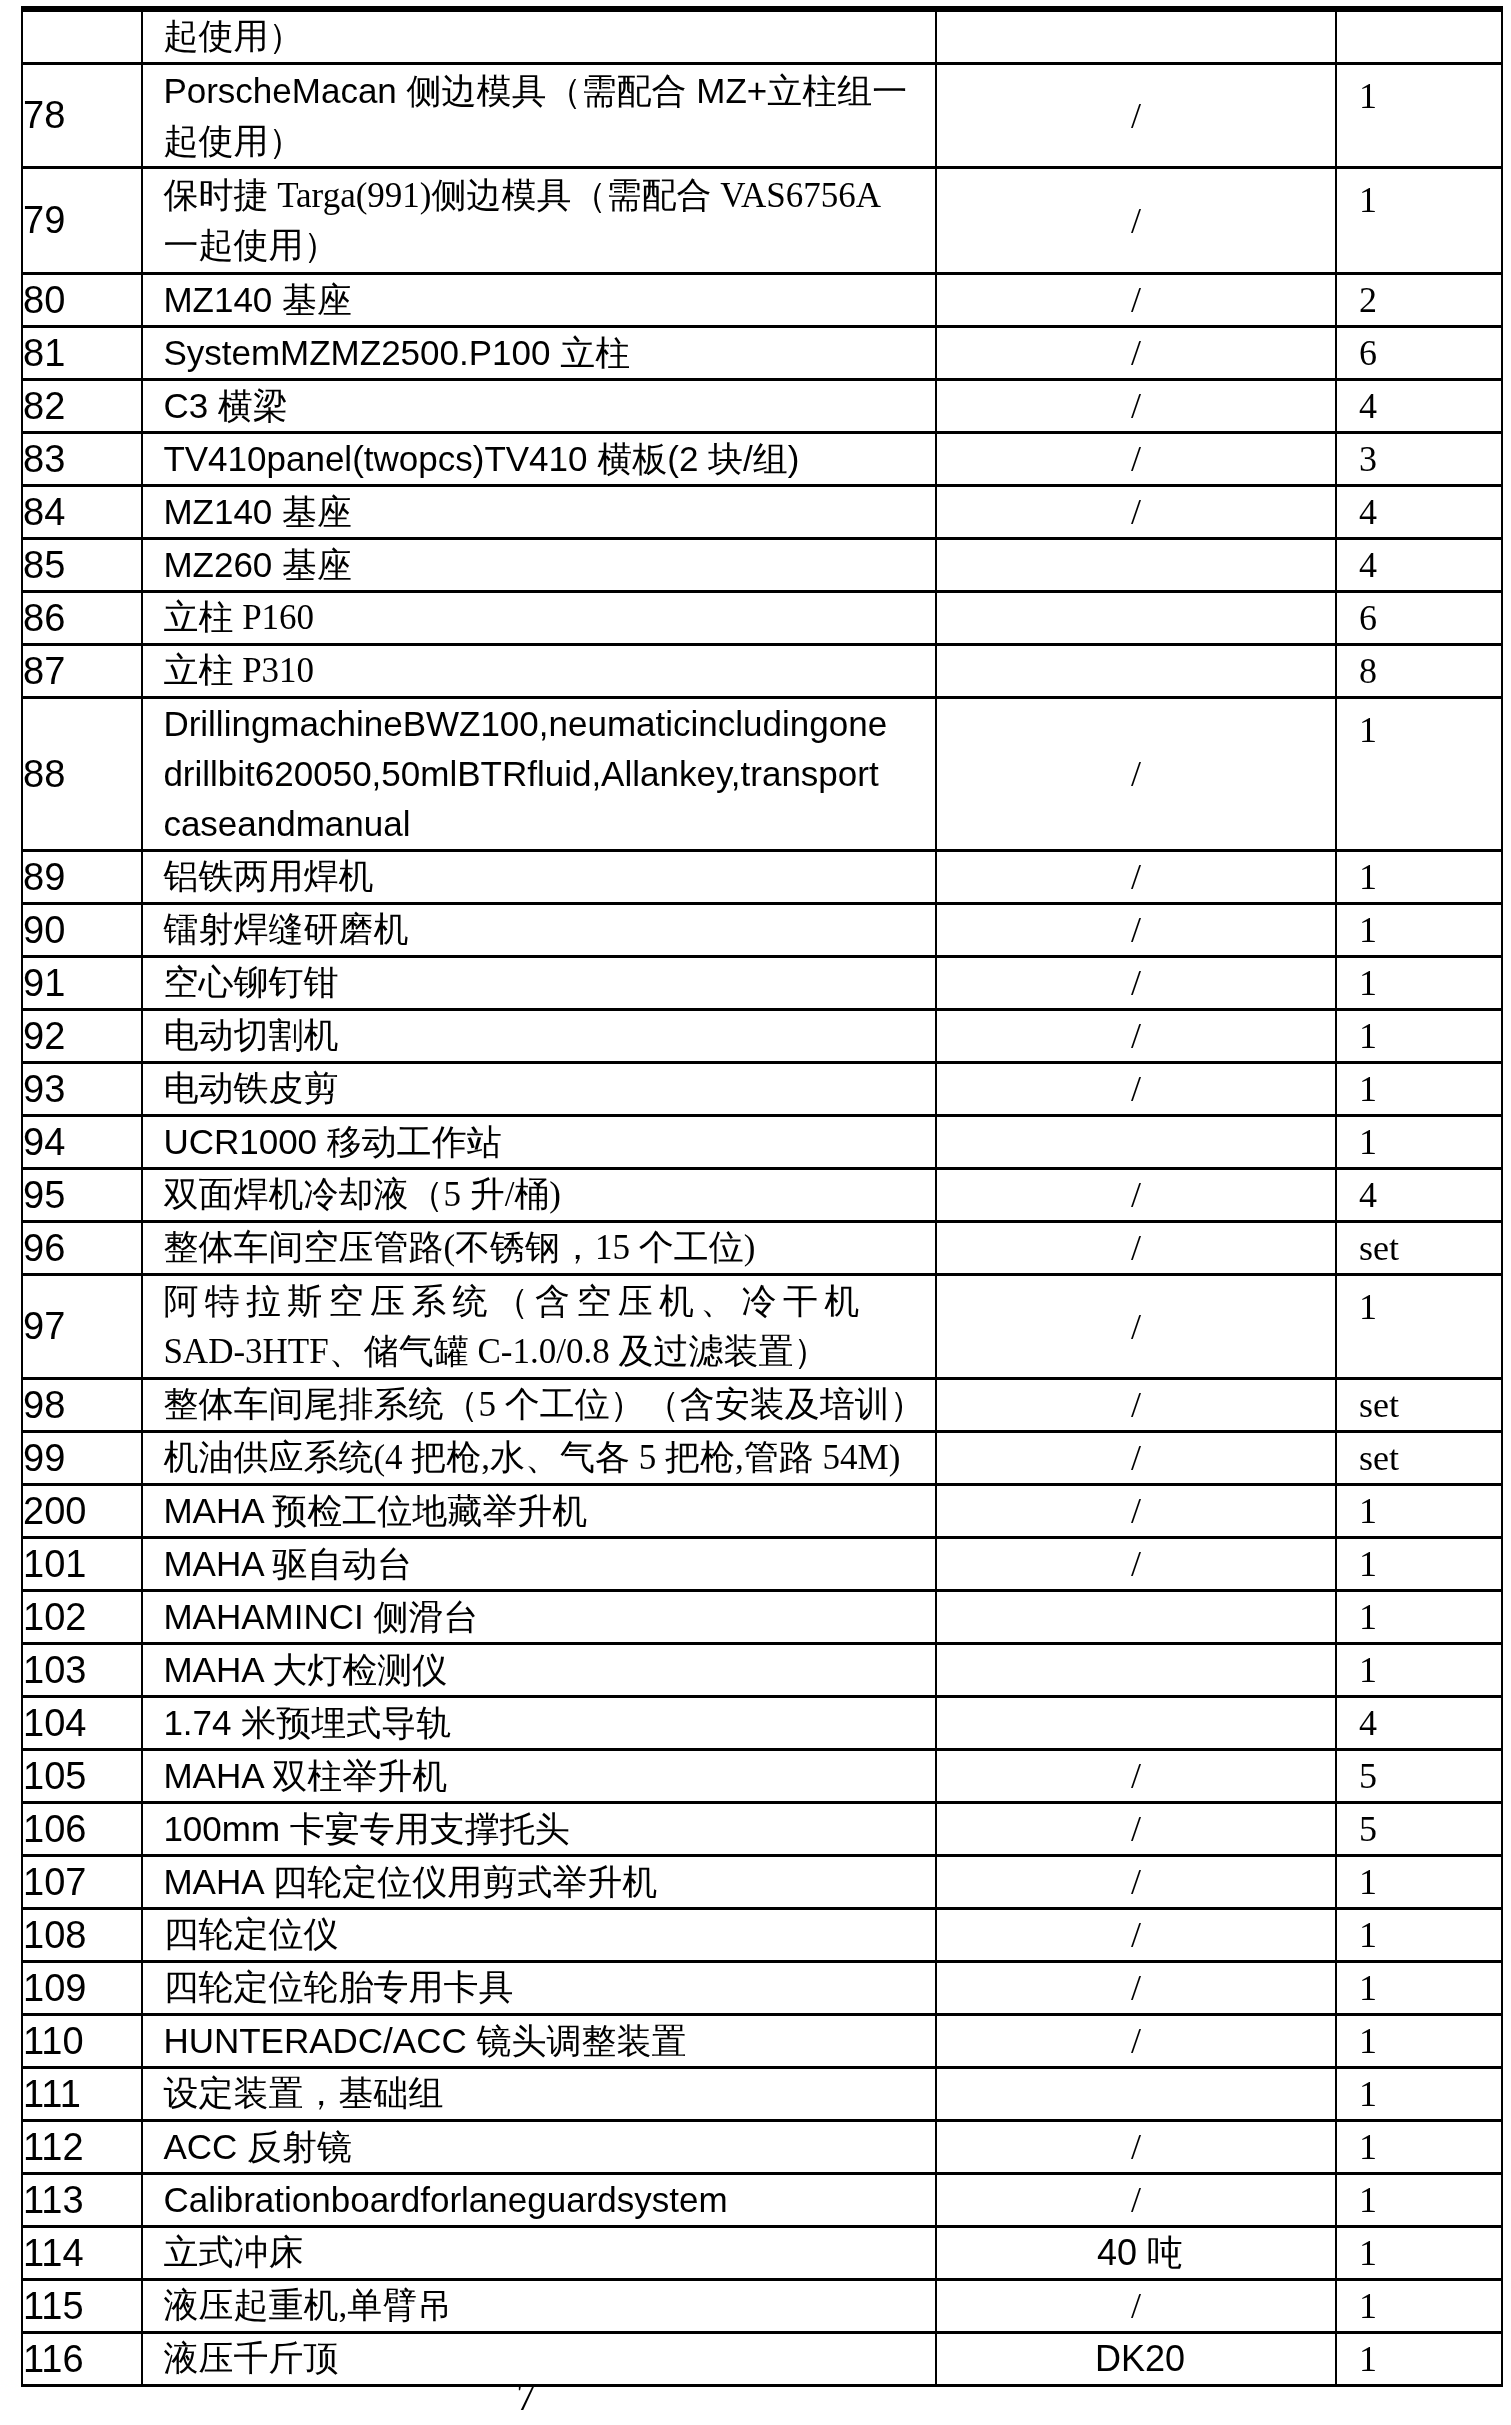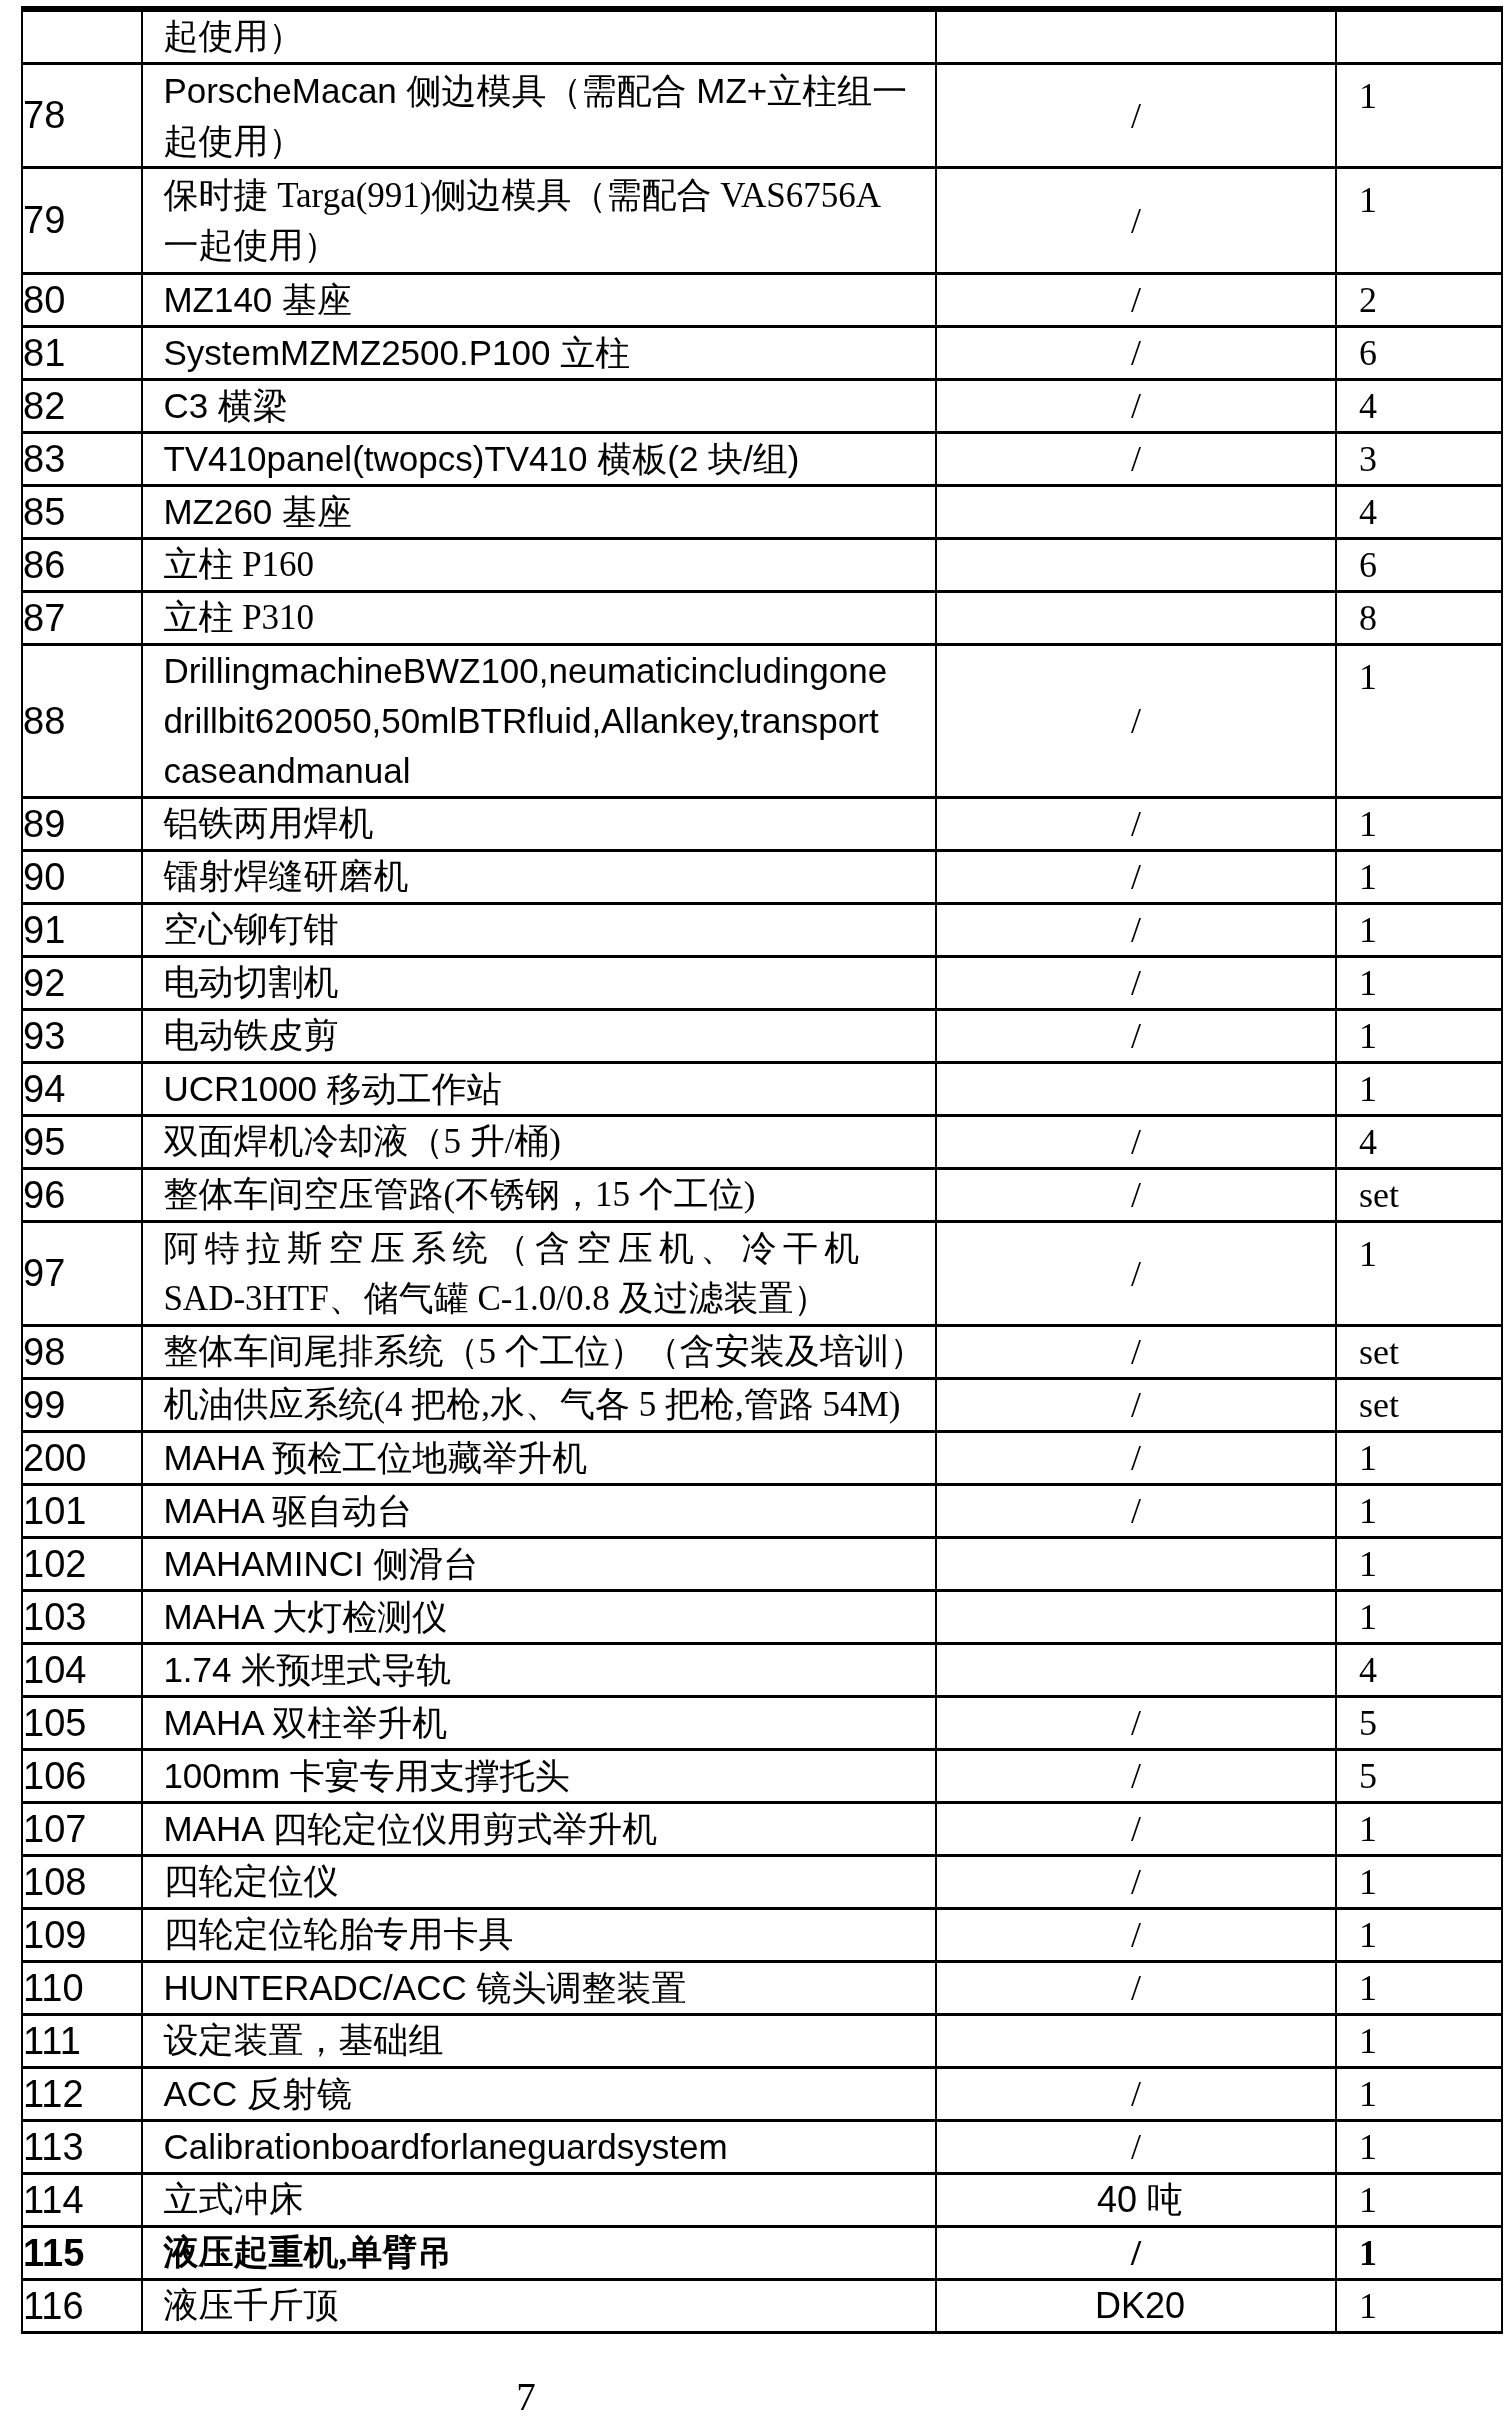--- a/index.html
+++ b/index.html
@@ -102,20 +102,28 @@
   </tr>
         <tr class="f-sans" style="height: 53px;">
     <td class="no">83</td>
     <td class="desc">
             <span class="line">TV410panel(twopcs)TV410 横板(2 块/组)</span>
           </td>
     <td class="spec">/</td>
     <td class="qty">3</td>
   </tr>
         <tr class="f-sans" style="height: 53px;">
+    <td class="no">84</td>
+    <td class="desc">
+            <span class="line">MZ140 基座</span>
+          </td>
+    <td class="spec">/</td>
+    <td class="qty">4</td>
+  </tr>
+        <tr class="f-sans" style="height: 53px;">
     <td class="no">85</td>
     <td class="desc">
             <span class="line">MZ260 基座</span>
           </td>
     <td class="spec"></td>
     <td class="qty">4</td>
   </tr>
         <tr class="f-serif" style="height: 53px;">
     <td class="no">86</td>
     <td class="desc">
@@ -344,21 +352,21 @@
     <td class="qty">1</td>
   </tr>
         <tr class="f-serif spec-sans" style="height: 53px;">
     <td class="no">114</td>
     <td class="desc">
             <span class="line">立式冲床</span>
           </td>
     <td class="spec">40 吨</td>
     <td class="qty">1</td>
   </tr>
-        <tr class="f-serif" style="height: 53px; font-weight: bold;">
+        <tr class="f-serif" style="height: 53px;">
     <td class="no">115</td>
     <td class="desc">
             <span class="line">液压起重机,单臂吊</span>
           </td>
     <td class="spec">/</td>
     <td class="qty">1</td>
   </tr>
         <tr class="f-serif spec-sans" style="height: 53px;">
     <td class="no">116</td>
     <td class="desc">

